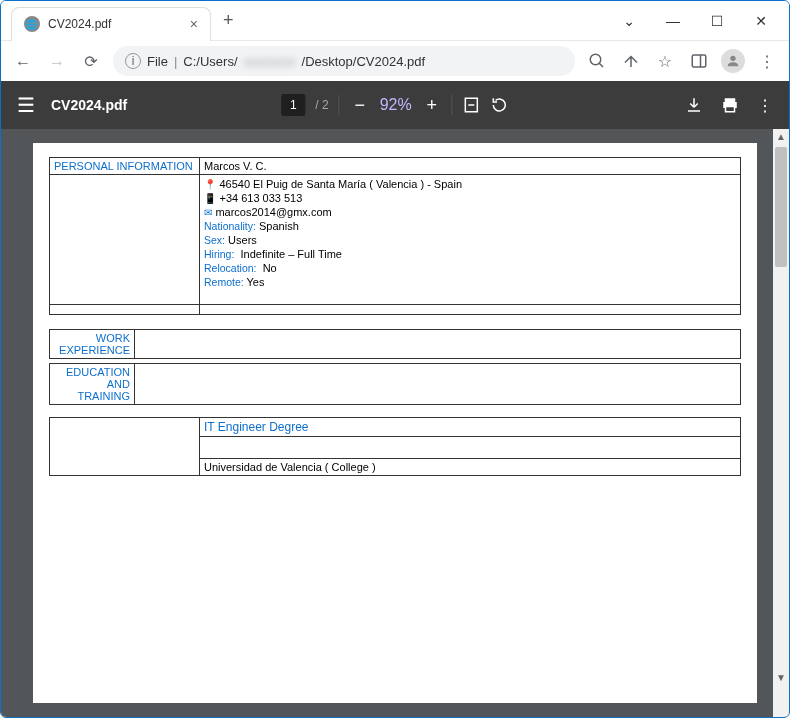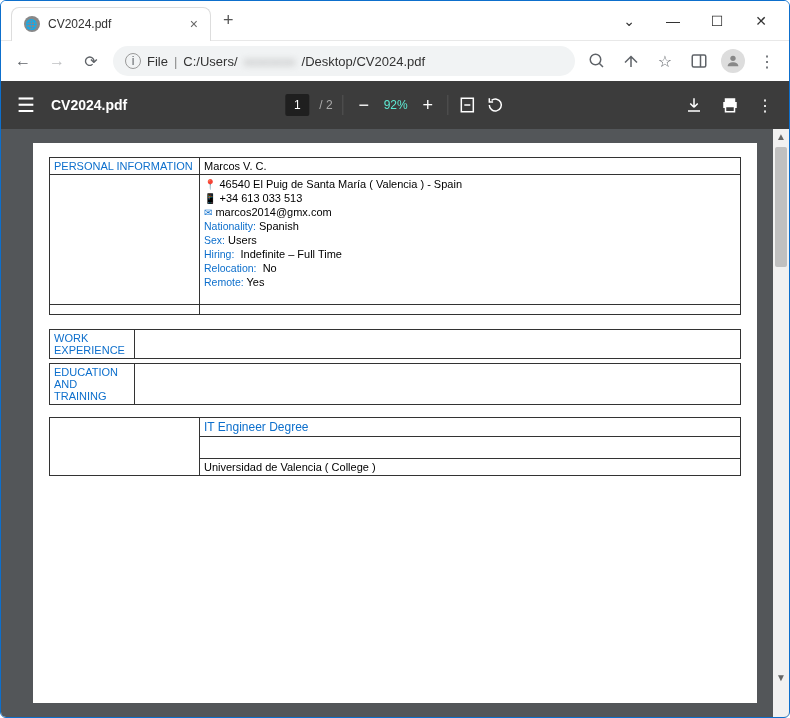--- a/index.html
+++ b/index.html
@@ -22,34 +22,34 @@
 .avatar { width: 24px; height: 24px; background: #ddd; border-radius: 50%; display: flex; align-items: center; justify-content: center; color: #666; font-size: 14px; }
 .pdf-toolbar { height: 48px; background: #3c3c3c; display: flex; align-items: center; padding: 0 16px; color: #fff; gap: 16px; }
 .pdf-menu { font-size: 20px; }
 .pdf-title { font-size: 14px; font-weight: bold; flex: 0 0 auto; }
 .pdf-spacer { flex: 1; }
 .pdf-center { display: flex; align-items: center; gap: 10px; position: absolute; left: 50%; transform: translateX(-50%); }
 .pg-input { width: 24px; height: 22px; background: #1f1f1f; color: #fff; text-align: center; font-size: 12px; border-radius: 2px; display: flex; align-items: center; justify-content: center; }
 .pg-total { font-size: 12px; color: #aaa; }
 .divider { width: 1px; height: 20px; background: #555; }
 .zoom-btn { font-size: 18px; color: #fff; width: 20px; text-align: center; }
-.zoom-val { font-size: 12px; color: #5eead4; }
+.zoom-val { font-size: 16px; color: #c4b5fd; }
 .tool-icon { font-size: 16px; color: #fff; }
 .pdf-right { display: flex; gap: 18px; align-items: center; }
 .viewer { background: #535659; height: 590px; position: relative; overflow: hidden; }
 .page { background: #fff; width: 724px; margin: 14px auto 0 auto; padding: 14px 16px 30px 16px; font-size: 11px; color: #000; min-height: 560px; }
 .scrollbar { position: absolute; right: 0; top: 0; width: 16px; height: 100%; background: #f1f1f1; }
 .scrollthumb { position: absolute; right: 2px; top: 18px; width: 12px; height: 120px; background: #c0c0c0; border-radius: 2px; }
 .scroll-arrow { position: absolute; right: 3px; font-size: 10px; color: #666; }
 .scroll-arrow.up { top: 2px; }
 .scroll-arrow.down { bottom: 36px; }
 table.cv { border-collapse: collapse; width: 100%; }
 table.cv td { border: 1px solid #333; padding: 2px 4px; vertical-align: top; font-size: 11px; }
 .lbl { color: #0d6fcc; font-size: 10.5px; }
-.section-hdr { color: #0d6fcc; font-size: 10.5px; padding-right: 6px; }
+.section-hdr { color: #0d6fcc; font-size: 10.5px; text-align: right; padding-right: 6px; }
 .small { font-size: 10px; }
 .block2 { margin-top: 14px; }
 .left-col { width: 150px; }
 .mini-icon { color: #0d6fcc; font-size: 10px; margin-right: 3px; }
 .row-line { padding: 1px 0; }
 svg { display: block; }
 </style>
 </head>
 <body>
 

